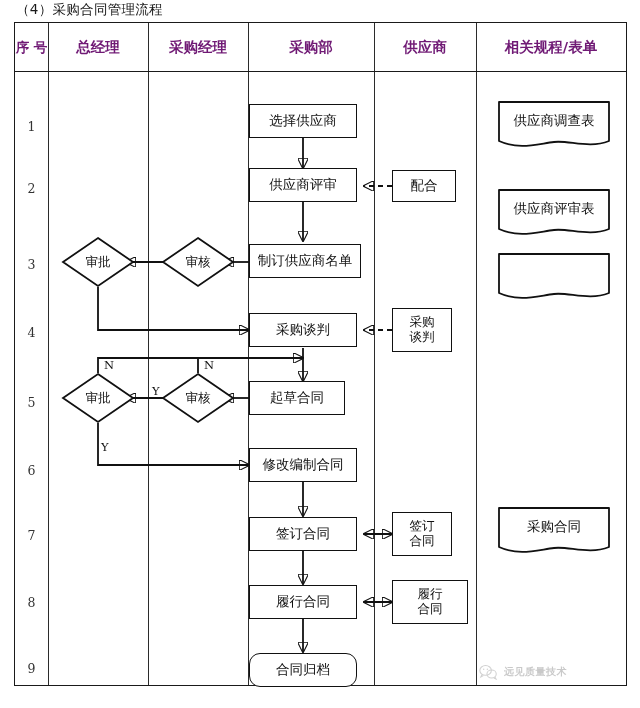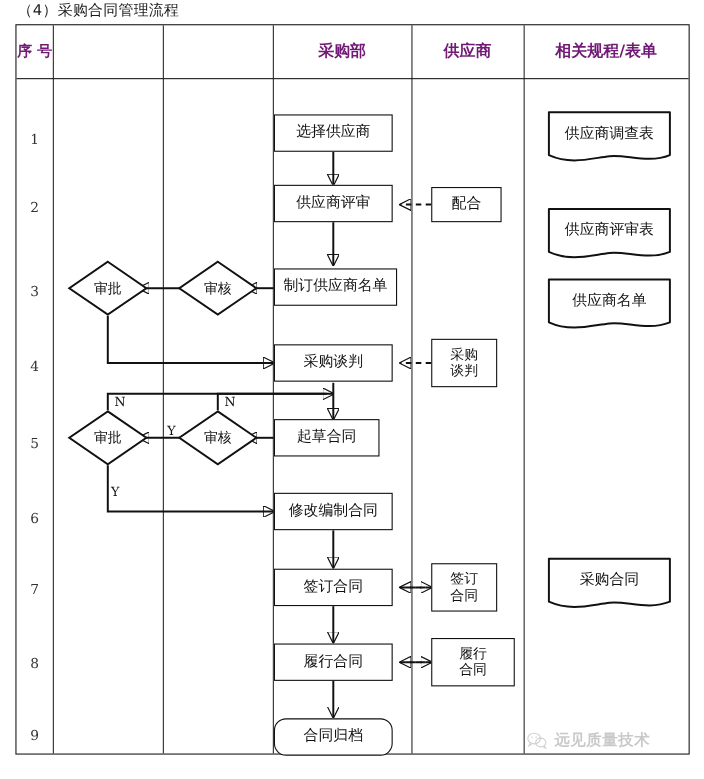--- a/index.html
+++ b/index.html
@@ -126,21 +126,21 @@
   }
 
   
   #watermark {
     position: absolute;
     left: 478px; top: 664px;
     display: flex; align-items: center; gap: 6px;
     opacity: .45;
   }
   #watermark .wm-text {
-    font-size: 14px;
+    font-size: 10px;
     font-weight: 600;
     color: #8a8a8a;
     letter-spacing: .5px;
   }
   #watermark .wm-logo { width: 20px; height: 16px; }
 </style>
 </head>
 <body>
 
 <div id="doc-title">（4）采购合同管理流程</div>
@@ -150,20 +150,22 @@
   <div class="vline" style="left:33px;"></div>
   <div class="vline" style="left:133px;"></div>
   <div class="vline" style="left:233px;"></div>
   <div class="vline" style="left:359px;"></div>
   <div class="vline" style="left:461px;"></div>
 
   <div class="hline-header" style="top:48px;"></div>
 
   <div class="hdr narrow" style="left:0px;   width:33px;">序
 号</div>
+  <div class="hdr" style="left:33px;  width:100px;">总经理</div>
+  <div class="hdr" style="left:133px; width:100px;">采购经理</div>
   <div class="hdr" style="left:359px; width:102px;">供应商</div>
   <div class="hdr" style="left:233px; width:126px;">采购部</div>
   <div class="hdr" style="left:461px; width:150px;">相关规程/表单</div>
 
   <div class="rownum" style="top:96px;">1</div>
   <div class="rownum" style="top:158px;">2</div>
   <div class="rownum" style="top:234px;">3</div>
   <div class="rownum" style="top:302px;">4</div>
   <div class="rownum" style="top:372px;">5</div>
   <div class="rownum" style="top:440px;">6</div>
@@ -290,21 +292,20 @@
   <svg width="114" height="52" viewBox="0 0 114 52">
     <path d="M2,2 L112,2 L112,41 C92,49 72,40 57,42 C40,44 22,50 2,41 Z" fill="#fff" stroke="#111" stroke-width="1.8" stroke-linejoin="round"></path>
   </svg>
   <div class="doclabel">供应商评审表</div>
 </div>
 
 <div class="docshape" style="left:497px; top:252px; width:114px; height:52px;">
   <svg width="114" height="52" viewBox="0 0 114 52">
     <path d="M2,2 L112,2 L112,41 C92,49 72,40 57,42 C40,44 22,50 2,41 Z" fill="#fff" stroke="#111" stroke-width="1.8" stroke-linejoin="round"></path>
   </svg>
-  <div class="doclabel">供应商名单</div>
 </div>
 
 <div class="docshape" style="left:497px; top:506px; width:114px; height:52px;">
   <svg width="114" height="52" viewBox="0 0 114 52">
     <path d="M2,2 L112,2 L112,41 C92,49 72,40 57,42 C40,44 22,50 2,41 Z" fill="#fff" stroke="#111" stroke-width="1.8" stroke-linejoin="round"></path>
   </svg>
   <div class="doclabel">采购合同</div>
 </div>
 
 <div id="watermark">

